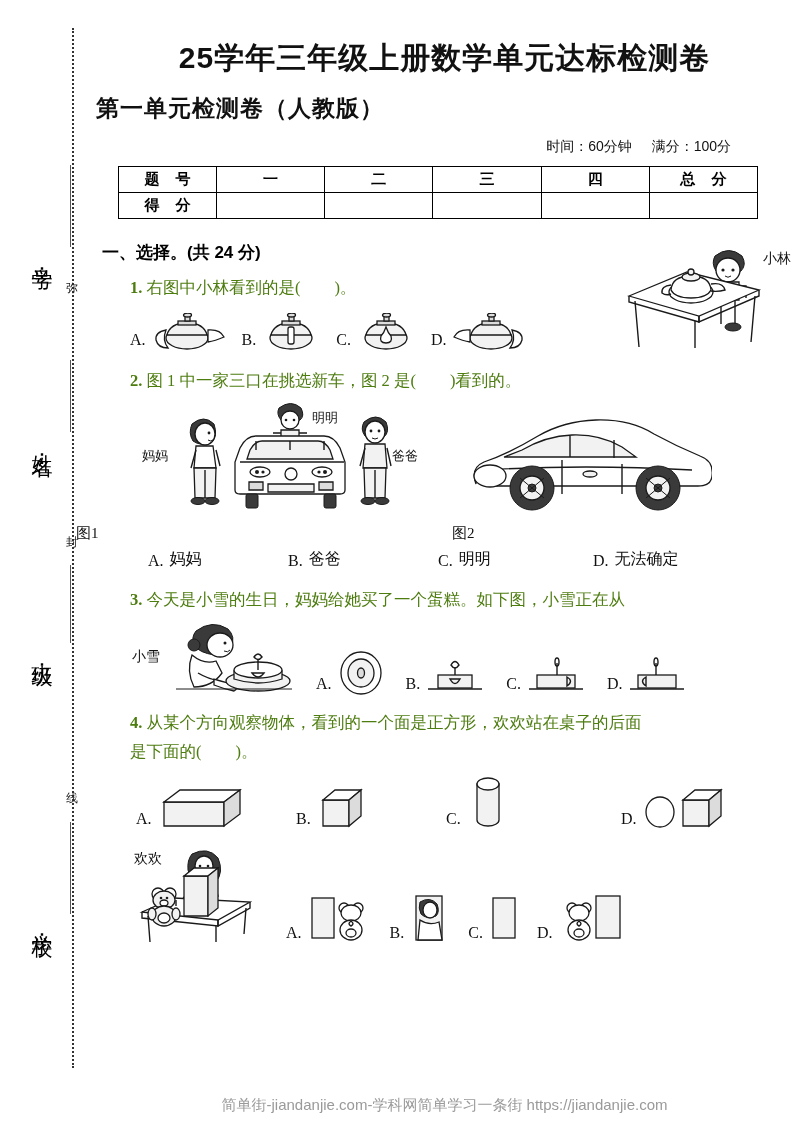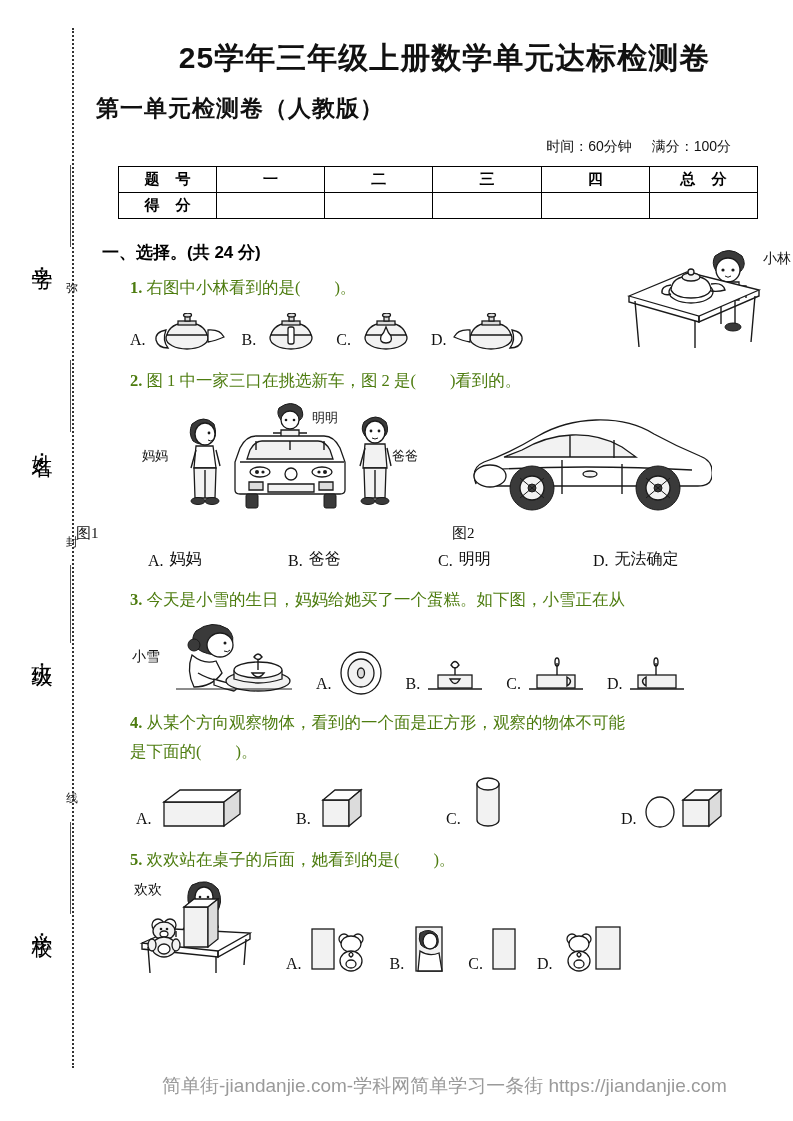--- a/index.html
+++ b/index.html
@@ -164,24 +164,24 @@
   .caption {
     text-align: left;
     font-size: 15px;
     margin-top: 2px;
   }
   .label-cn { font-size: 14px; }
 
   .footer {
     position: absolute;
     left: 0; right: 0;
-    bottom: 22px;
+    bottom: 6px;
     text-align: center;
     font-family: "Liberation Sans", "DejaVu Sans", sans-serif;
-    font-size: 19px;
+    font-size: 15px;
     color: #9a9a9a;
   }
 
   svg { display: block; }
   .ink { fill: none; stroke: #1a1a1a; stroke-width: 1.4; }
   .ink-thin { fill: none; stroke: #1a1a1a; stroke-width: 1; }
   .fill-lt { fill: #f2f2f2; stroke: #1a1a1a; stroke-width: 1.3; }
   .fill-md { fill: #dcdcdc; stroke: #1a1a1a; stroke-width: 1.3; }
   .fill-dk { fill: #3a3a3a; stroke: #1a1a1a; stroke-width: 1; }
   .fill-w  { fill: #ffffff; stroke: #1a1a1a; stroke-width: 1.3; }
@@ -500,21 +500,21 @@
             <path class="ink" d="M18 24 q-7 4 0 9z"></path>
             <path class="ink" d="M2 36 h54"></path>
           </svg>
         </div>
       </div>
     </div>
   </div>
 
   <div class="q" style="margin-top:14px;">
     <div class="q-text">
-      <span class="q-num">4.</span><span>从某个方向观察物体，看到的一个面是正方形，观察的物体不可能</span>
+      <span class="q-num">4.</span><span>从某个方向观察物体，看到的一个面是正方形，欢欢站在桌子的后面</span>
     </div>
     <div class="q-text">
       <span>是下面的(</span><span class="blank"></span><span>)。</span>
     </div>
 
     <div class="opt-row" style="margin-top:8px; margin-left:40px;">
       <div class="opt" style="width:160px;">
         <span class="opt-label">A.</span>
         <svg width="92" height="48" viewBox="0 0 92 48">
           <path class="fill-lt" d="M6 20 h60 v24 h-60z"></path>
@@ -543,23 +543,20 @@
           <ellipse class="fill-w" cx="17" cy="30" rx="14" ry="15"></ellipse>
           <path class="fill-lt" d="M40 18 h26 v26 h-26z"></path>
           <path class="fill-w" d="M40 18 l12 -10 h26 l-12 10z"></path>
           <path class="fill-md" d="M66 18 l12 -10 v26 l-12 10z"></path>
         </svg>
       </div>
     </div>
   </div>
 
   <div class="q" style="margin-top:16px;">
-    <div class="q-text">
-      <span class="q-num">5.</span><span>欢欢站在桌子的后面，她看到的是(</span><span class="blank"></span><span>)。</span>
-    </div>
 
     <div style="display:flex; align-items:flex-end; margin-left:36px; margin-top:2px;">
       <div style="position:relative;">
         <div class="label-cn" style="position:absolute; left:2px; top:4px;">欢欢</div>
         <svg width="140" height="98" viewBox="0 0 140 98">
 
           <path class="fill-dk" d="M60 8 q16 -8 26 4 q6 14 -2 24 q-4 6 -12 4 q-14 -4 -16 -16 q-1 -10 4 -16z"></path>
           <ellipse class="fill-w" cx="72" cy="20" rx="9" ry="10"></ellipse>
           <circle cx="68" cy="20" r="1.3" fill="#1a1a1a"></circle>
           <circle cx="76" cy="20" r="1.3" fill="#1a1a1a"></circle>

